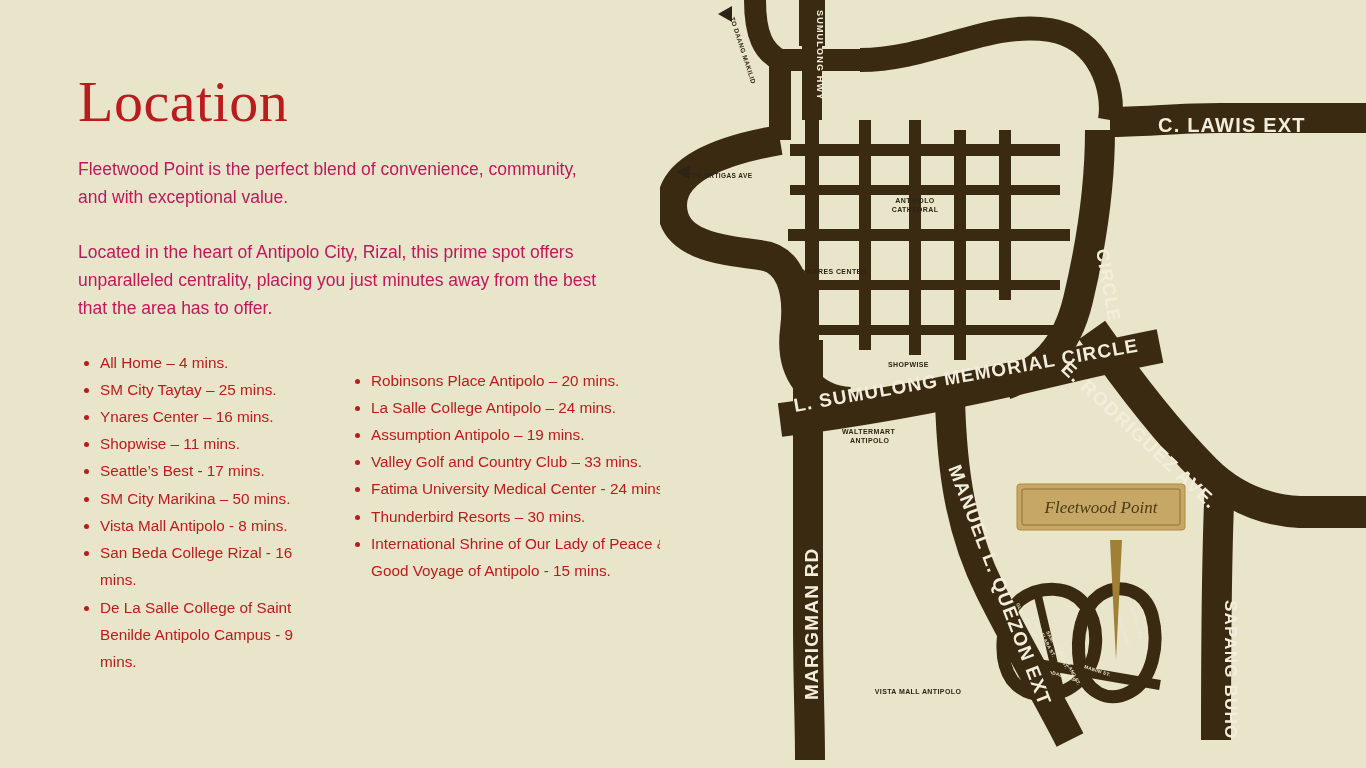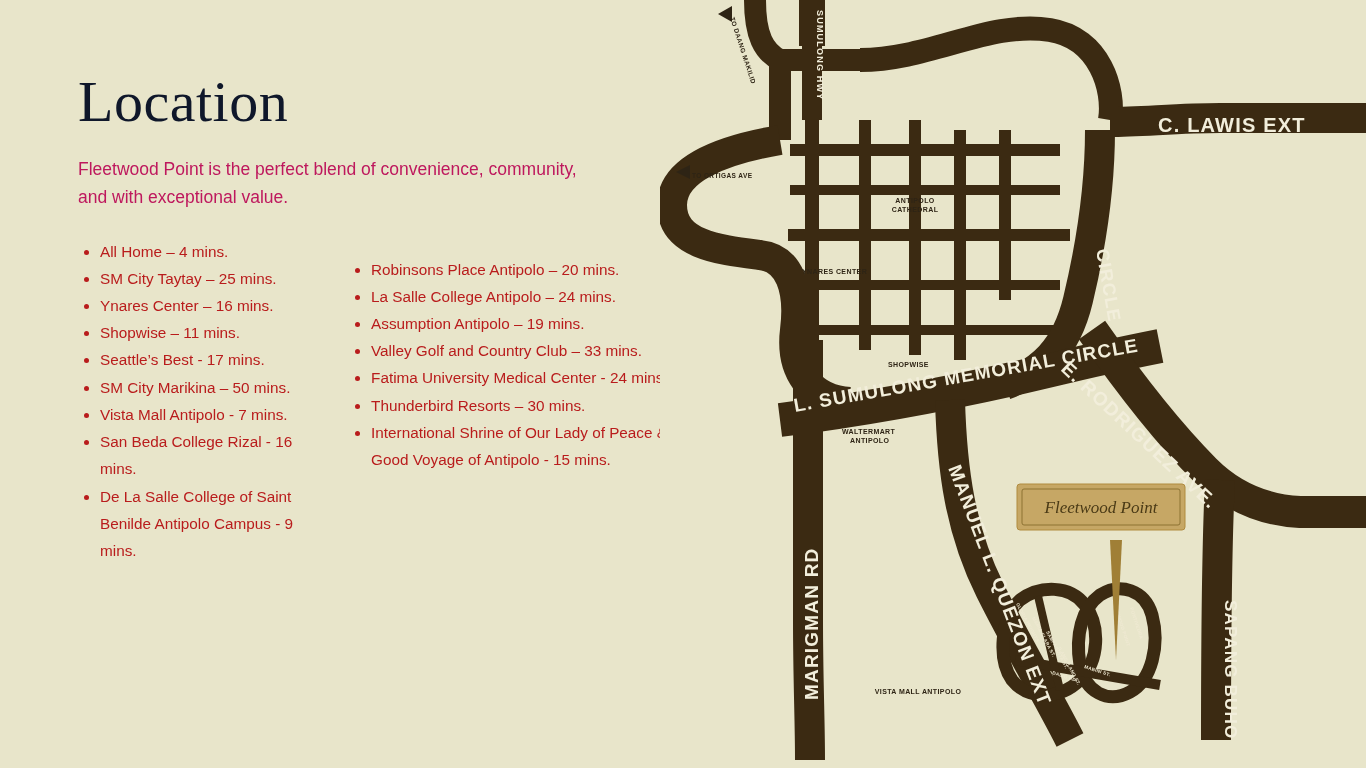--- a/index.html
+++ b/index.html
@@ -20,21 +20,21 @@
   #left-panel {
     position: absolute;
     left: 78px;
     top: 72px;
     width: 600px;
   }
   #page-title {
     font-family: "Liberation Serif", serif;
     font-size: 58px;
     line-height: 1.05;
-    color: #0f172a;
+    color: #b91c1c;
     margin: 0 0 22px 0;
     font-weight: 400;
     letter-spacing: 0.5px;
   }
   .body-par {
     font-family: "Liberation Sans", sans-serif;
     font-size: 17.5px;
     line-height: 1.62;
     color: #be185d;
     margin: 0 0 26px 0;
@@ -110,32 +110,33 @@
 </style>
 </head>
 <body>
 
 <div id="page">
 
   <div id="left-panel">
     <h1 id="page-title">Location</h1>
 
     <p class="body-par">Fleetwood Point is the perfect blend of convenience, community, and with exceptional value.</p>
+    <p class="body-par">Located in the heart of Antipolo City, Rizal, this prime spot offers unparalleled centrality, placing you just minutes away from the best that the area has to offer.</p>
 
 
     <div id="landmark-columns">
       <div id="col-a">
         <ul class="lm-list">
           <li>All Home  – 4 mins.</li>
           <li>SM City Taytay – 25 mins.</li>
           <li>Ynares Center –  16 mins.</li>
           <li>Shopwise – 11 mins.</li>
           <li>Seattle’s Best - 17 mins.</li>
           <li>SM City Marikina – 50 mins.</li>
-          <li>Vista Mall Antipolo - 7 mins.</li>
+          <li>Vista Mall Antipolo - 8 mins.</li>
           <li>San Beda College Rizal - 16 mins.</li>
           <li>De La Salle College of Saint Benilde Antipolo Campus - 9 mins.</li>
         </ul>
       </div>
       <div id="col-b">
         <ul class="lm-list">
           <li>Robinsons Place Antipolo – 20 mins.</li>
           <li>La Salle College Antipolo – 24 mins.</li>
           <li>Assumption Antipolo – 19 mins.</li>
           <li>Valley Golf and Country Club – 33 mins.</li>

